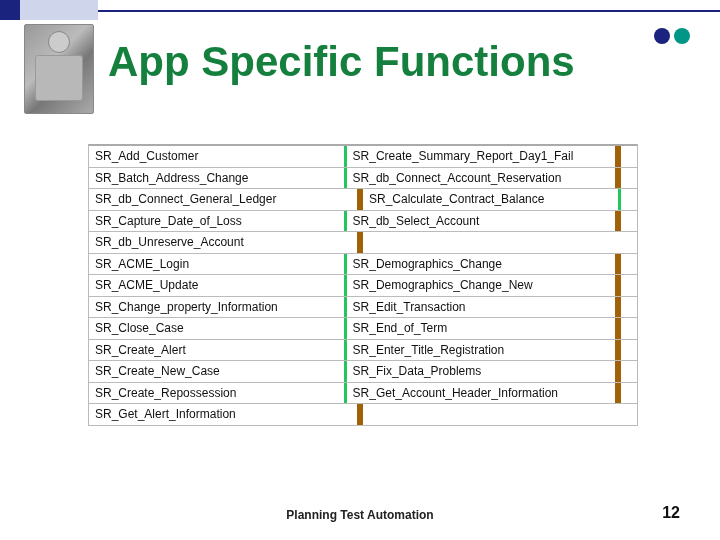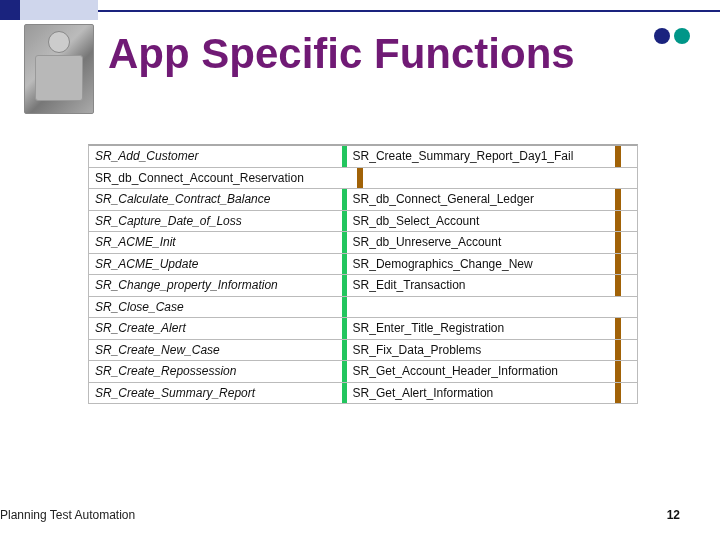--- a/index.html
+++ b/index.html
@@ -54,25 +54,25 @@
   }
   .robot-img::after {
     content:"";
     position:absolute;
     top:30px; left:10px; right:10px; bottom:12px;
     background:#b8b8b8; border:1px solid #999;
     border-radius:3px;
   }
   .title {
     position: absolute;
-    top: 30px;
+    top: 38px;
     left: 108px;
     font-size: 42px;
     font-family: Arial, sans-serif;
-    color: #701a75;
+    color: #15803d;
   }
   .dots {
     position:absolute;
     top: 28px;
     right: 30px;
     display:flex;
     gap:4px;
   }
   .dot {
     width:16px; height:16px; border-radius:50%;
@@ -94,38 +94,40 @@
     border-bottom: 1px solid #bbb;
     font-size: 12px;
     font-family: Verdana, Arial, sans-serif;
     color: #111;
   }
   .cell {
     padding: 3px 6px;
     overflow: hidden;
     white-space: nowrap;
   }
-  .cell.l { width: 47%; border-right: 5px solid #22c55e; font-style: italic; }
+  .cell.l { width: 47%; border-right: 3px solid #22c55e; }
   .cell.r { width: 50%; border-right: 6px solid #a16207; }
   .cell.end { width: 3%; border-right: none; background:#fff; }
   .footer {
     position:absolute;
     bottom: 18px;
     left: 0; right: 0;
     display:flex;
+    justify-content:center;
+    font-weight:bold;
   }
   .footer-text {
     font-size: 12px;
     color:#222;
   }
   .page-num {
     position:absolute;
     bottom: 18px;
     right: 40px;
-    font-size: 12px;
+    font-size: 16px;
     font-weight: bold;
     color:#111;
   }
 </style>
 </head>
 <body>
 
 <div class="header-bar">
   <div class="logo-area">
     <div class="logo-square"></div>
@@ -144,69 +146,74 @@
 </div>
 
 <div class="table-wrap">
 
   <div class="row">
     <div class="cell l">SR_Add_Customer</div>
     <div class="cell r">SR_Create_Summary_Report_Day1_Fail</div>
     <div class="cell end"></div>
   </div>
   <div class="row">
+    <div class="cell l">SR_Batch_Address_Change</div>
     <div class="cell r">SR_db_Connect_Account_Reservation</div>
     <div class="cell end"></div>
   </div>
   <div class="row">
+    <div class="cell r">SR_db_Connect_General_Ledger</div>
     <div class="cell l">SR_Calculate_Contract_Balance</div>
-    <div class="cell r">SR_db_Connect_General_Ledger</div>
     <div class="cell end"></div>
   </div>
   <div class="row">
     <div class="cell l">SR_Capture_Date_of_Loss</div>
     <div class="cell r">SR_db_Select_Account</div>
     <div class="cell end"></div>
   </div>
   <div class="row">
-    <div class="cell l">SR_ACME_Init</div>
     <div class="cell r">SR_db_Unreserve_Account</div>
+    <div class="cell end"></div>
+  </div>
+  <div class="row">
+    <div class="cell l">SR_ACME_Login</div>
+    <div class="cell r">SR_Demographics_Change</div>
     <div class="cell end"></div>
   </div>
   <div class="row">
     <div class="cell l">SR_ACME_Update</div>
     <div class="cell r">SR_Demographics_Change_New</div>
     <div class="cell end"></div>
   </div>
   <div class="row">
     <div class="cell l">SR_Change_property_Information</div>
     <div class="cell r">SR_Edit_Transaction</div>
     <div class="cell end"></div>
   </div>
   <div class="row">
     <div class="cell l">SR_Close_Case</div>
+    <div class="cell r">SR_End_of_Term</div>
     <div class="cell end"></div>
   </div>
   <div class="row">
     <div class="cell l">SR_Create_Alert</div>
     <div class="cell r">SR_Enter_Title_Registration</div>
     <div class="cell end"></div>
   </div>
   <div class="row">
     <div class="cell l">SR_Create_New_Case</div>
     <div class="cell r">SR_Fix_Data_Problems</div>
     <div class="cell end"></div>
   </div>
   <div class="row">
     <div class="cell l">SR_Create_Repossession</div>
     <div class="cell r">SR_Get_Account_Header_Information</div>
     <div class="cell end"></div>
   </div>
   <div class="row">
-    <div class="cell l">SR_Create_Summary_Report</div>
     <div class="cell r">SR_Get_Alert_Information</div>
     <div class="cell end"></div>
   </div>
 </div>
 
 <div class="footer">
   <span class="footer-text">Planning Test Automation</span>
 </div>
 <div class="page-num">12</div>
 

